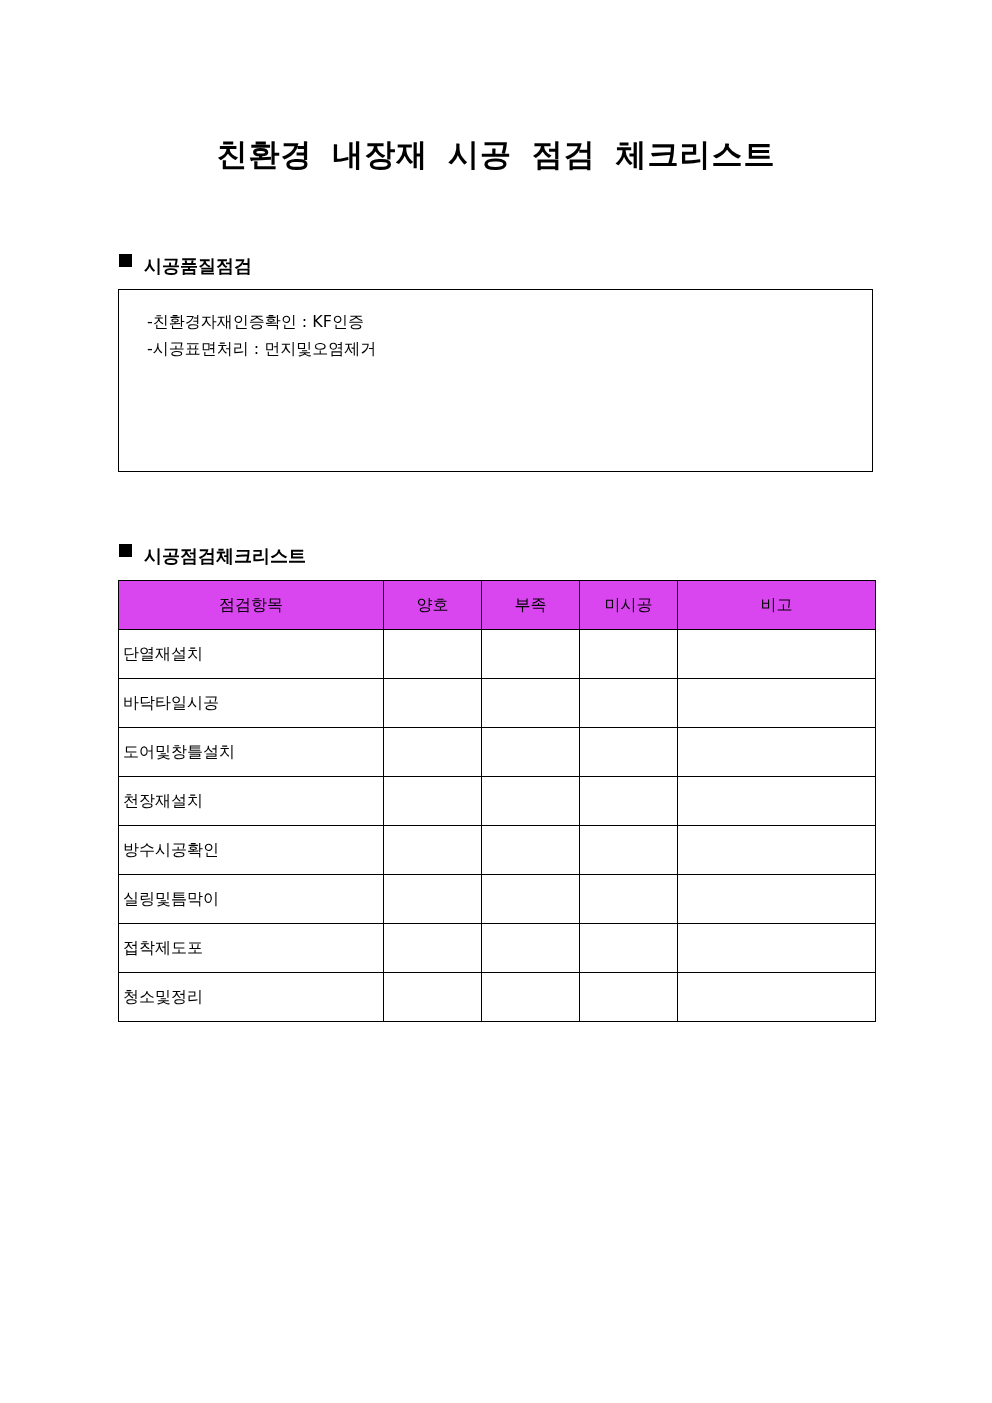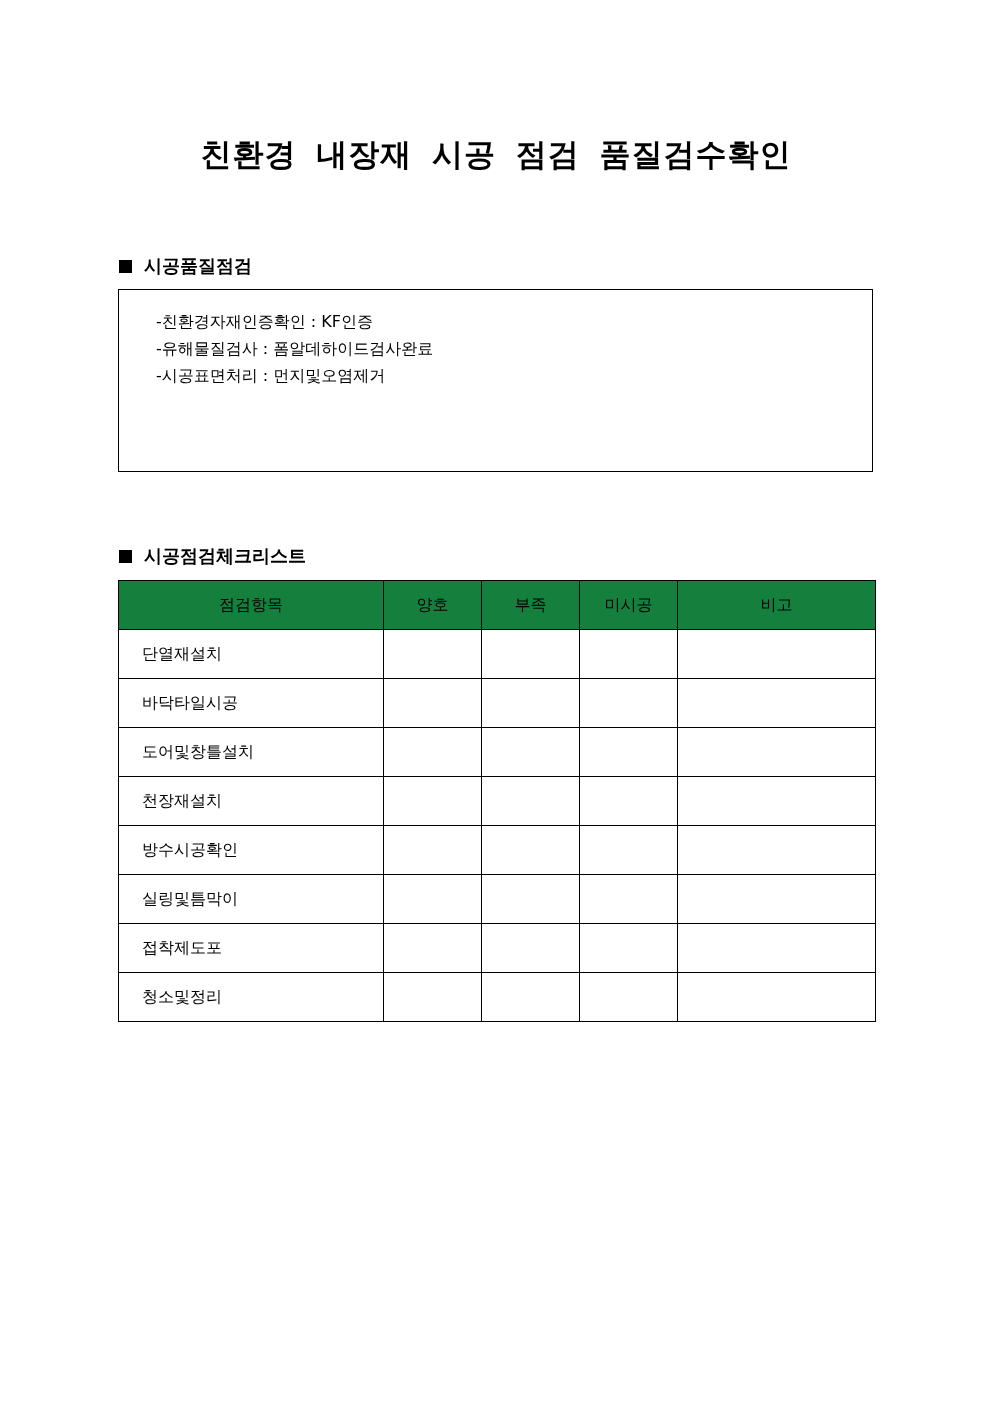--- a/index.html
+++ b/index.html
@@ -1,39 +1,38 @@
 <!DOCTYPE html>
 <html><head>
 <meta charset="utf-8">
 <style>
   html, body { margin: 0; padding: 0; background: #ffffff; }
   body { width: 992px; height: 1403px; position: relative; font-family: "DejaVu Sans", "Liberation Sans", sans-serif; color: #000; }
   .title { position: absolute; top: 134px; left: 0; width: 992px; text-align: center; font-size: 31px; font-weight: bold; letter-spacing: 1px; word-spacing: 8px; }
-  .section-head { position: absolute; left: 119px; font-size: 18px; font-weight: bold; display: flex; align-items: center; }
+  .section-head { position: absolute; left: 119px; font-size: 18px; font-weight: bold; display: flex; }
   .section-head .sq { display: inline-block; width: 13px; height: 13px; background: #000; margin-right: 12px; }
-  .info-box { position: absolute; left: 118px; top: 289px; width: 755px; height: 183px; border: 1px solid #000; box-sizing: border-box; padding: 18px 0 0 37px; }
+  .info-box { position: absolute; left: 118px; top: 289px; width: 755px; height: 183px; border: 1px solid #000; box-sizing: border-box; padding: 18px 0 0 28px; }
   .info-line { font-size: 16px; line-height: 27px; }
   table.check { position: absolute; left: 118px; top: 580px; width: 757px; border-collapse: collapse; table-layout: fixed; }
   table.check th, table.check td { border: 1.5px solid #000; height: 46px; font-size: 16px; }
-  table.check th { background: #15803d; font-weight: normal; text-align: center; }
-  table.check td.item { padding-left: 23px; }
+  table.check th { background: #d946ef; font-weight: normal; text-align: center; }
+  table.check td.item { padding-left: 4px; }
 </style>
 </head>
 <body>
 
-<div class="title">친환경 내장재 시공 점검 품질검수확인</div>
+<div class="title">친환경 내장재 시공 점검 체크리스트</div>
 
 <div class="section-head" style="top:254px;">
   <span class="sq"></span>
   <span>시공품질점검</span>
 </div>
 
 <div class="info-box">
   <div class="info-line">-친환경자재인증확인 : KF인증</div>
-  <div class="info-line">-유해물질검사 : 폼알데하이드검사완료</div>
   <div class="info-line">-시공표면처리 : 먼지및오염제거</div>
 </div>
 
 <div class="section-head" style="top:544px;">
   <span class="sq"></span>
   <span>시공점검체크리스트</span>
 </div>
 
 <table class="check">
   <colgroup>

